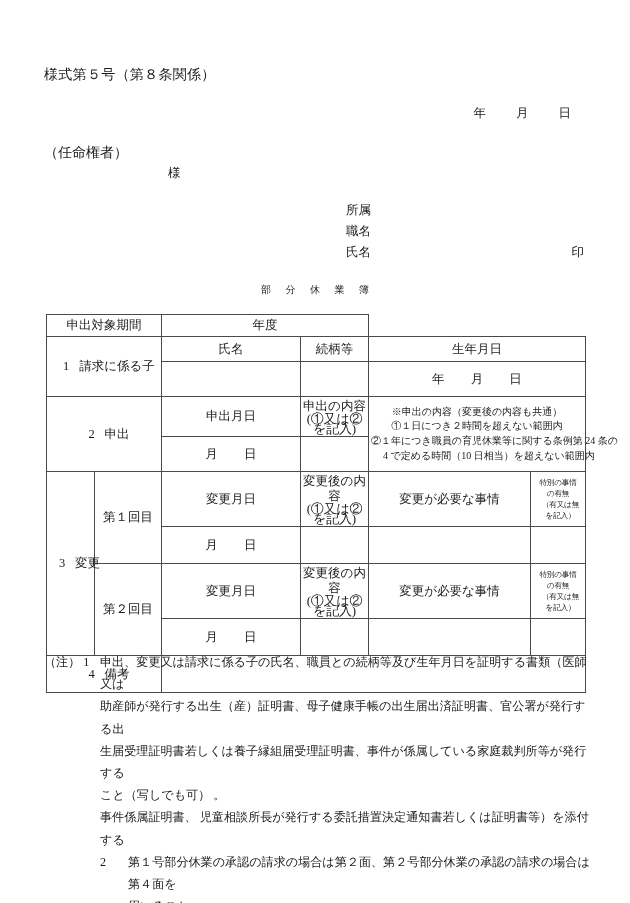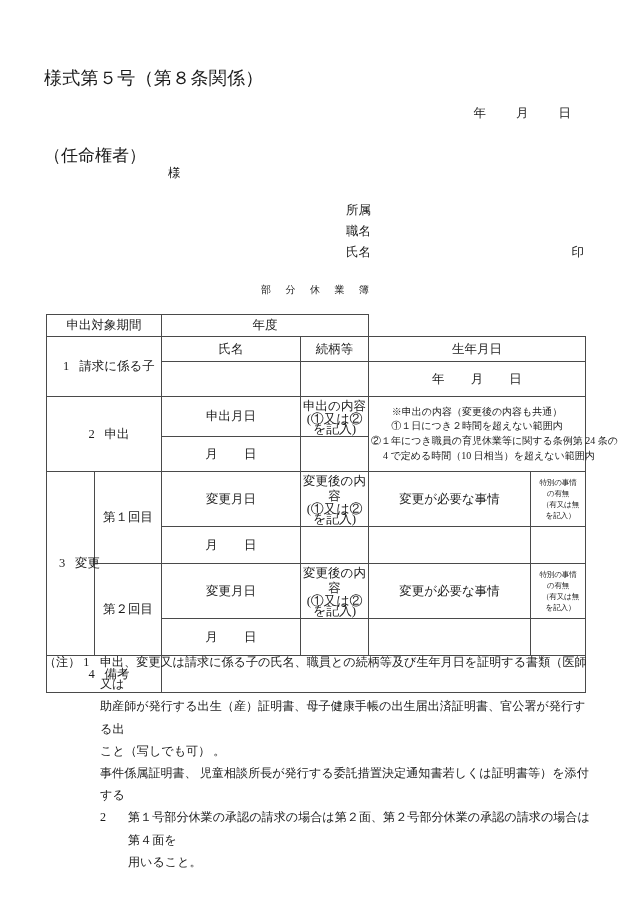--- a/index.html
+++ b/index.html
@@ -21,41 +21,41 @@
     left: 0; top: 0;
     width: 630px;
     height: 903px;
   }
 
   
   .form-no {
     position: absolute;
     left: 44px;
     top: 66px;
-    font-size: 18px;
+    font-size: 14px;
     letter-spacing: 0.3px;
     white-space: nowrap;
   }
   .date-line {
     position: absolute;
     left: 44px;
     top: 105px;
     width: 541px;
     text-align: right;
     font-size: 12.5px;
     white-space: nowrap;
   }
   .date-line span.gap { display: inline-block; width: 30px; }
   .date-line span.tail { display: inline-block; width: 14px; }
 
   .appointer {
     position: absolute;
     left: 44px;
     top: 144px;
-    font-size: 17px;
+    font-size: 14px;
     white-space: nowrap;
   }
   .sama-line {
     position: absolute;
     left: 168px;
     top: 165px;
     font-size: 12.5px;
     white-space: nowrap;
   }
 
@@ -329,20 +329,21 @@
   </table>
 
   <div class="notes">
     <div class="note-item n1">
       <div class="note-marker">
         <span>（注）</span>&nbsp;<span>1</span>
       </div>
       <div class="note-body">
         <p>申出、変更又は請求に係る子の氏名、職員との続柄等及び生年月日を証明する書類（医師又は</p>
         <p class="cont">助産師が発行する出生（産）証明書、母子健康手帳の出生届出済証明書、官公署が発行する出</p>
+        <p class="cont">生届受理証明書若しくは養子縁組届受理証明書、事件が係属している家庭裁判所等が発行する</p>
         <p class="cont">こと（写しでも可） 。</p>
         <p class="cont">事件係属証明書、 児童相談所長が発行する委託措置決定通知書若しくは証明書等）を添付する</p>
       </div>
     </div>
     <div class="note-item n2">
       <div class="note-marker">2</div>
       <div class="note-body">
         <p>第１号部分休業の承認の請求の場合は第２面、第２号部分休業の承認の請求の場合は第４面を</p>
         <p class="cont">用いること。</p>
       </div>

